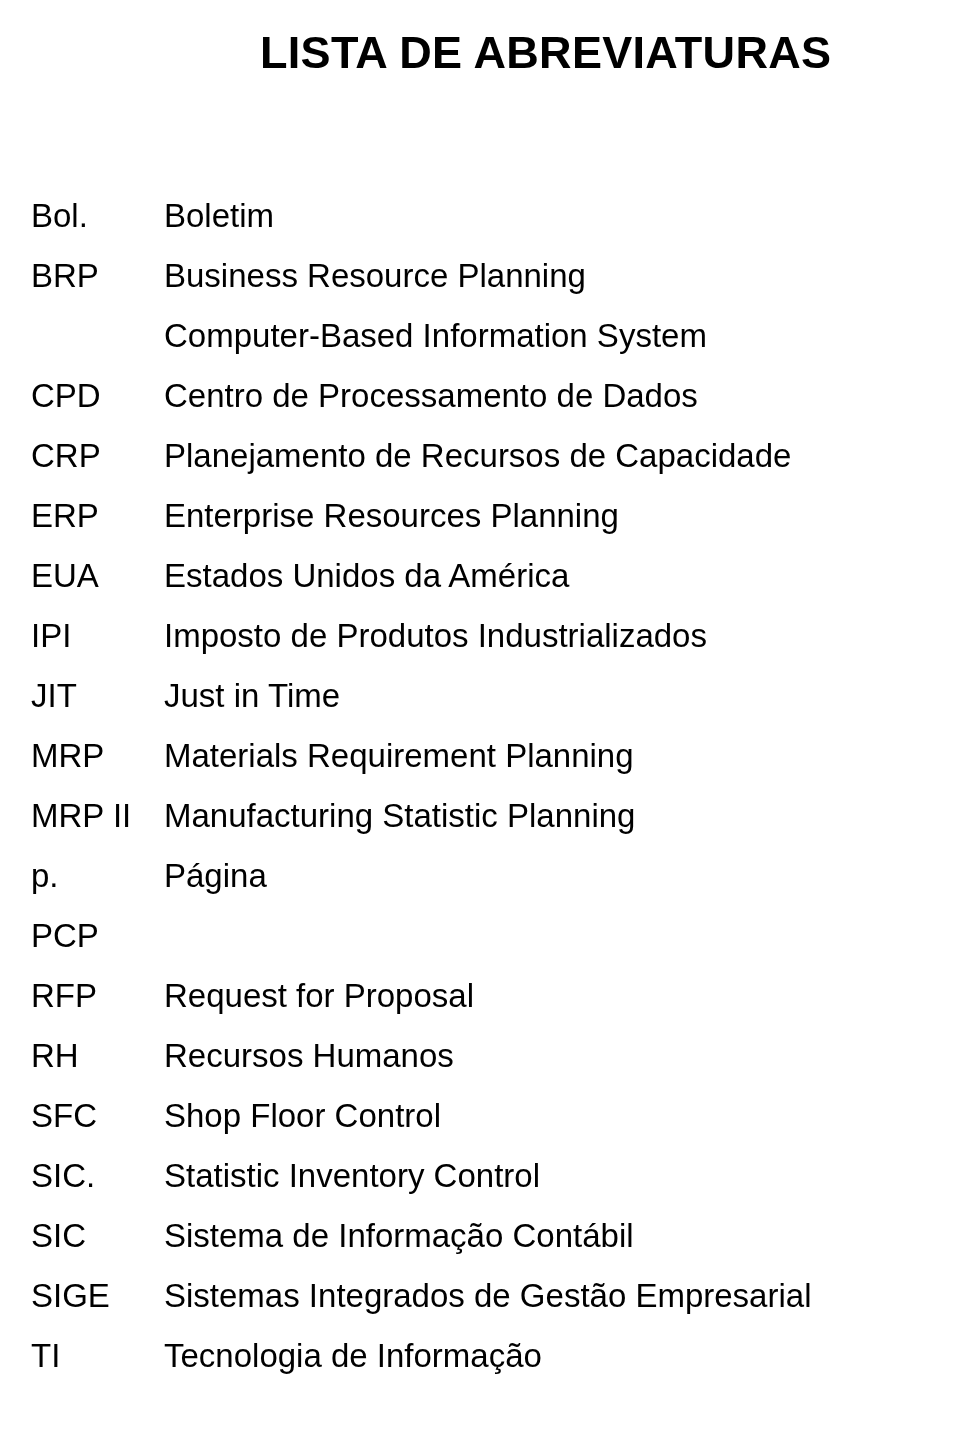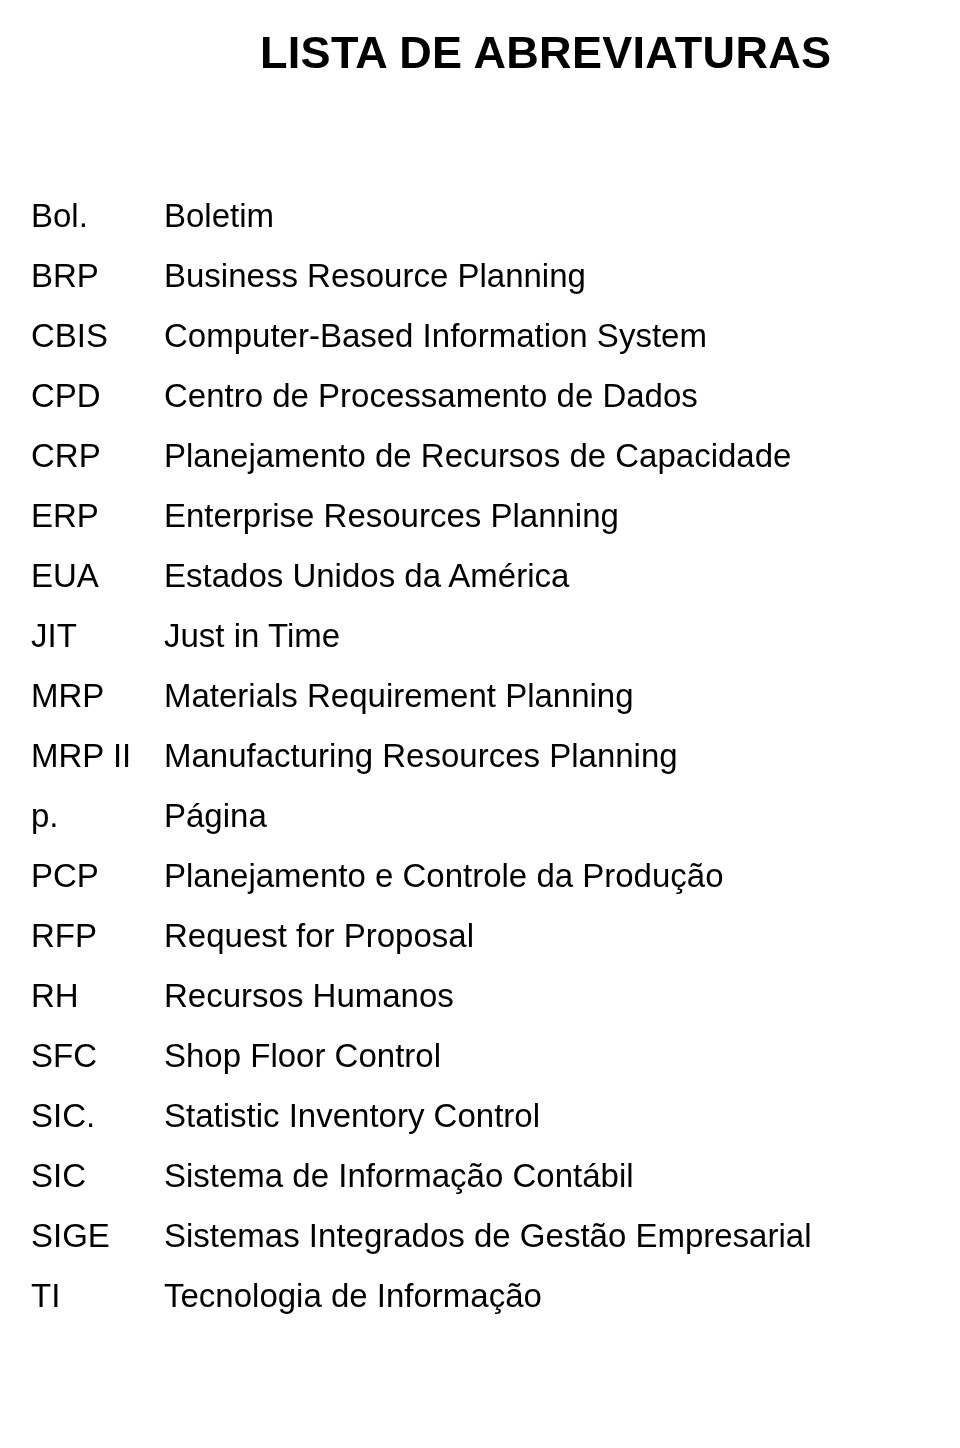--- a/index.html
+++ b/index.html
@@ -91,58 +91,60 @@
   <div id="abbrev-list">
       <div class="abbrev-row">
         <span class="abbrev-term">Bol.</span>
         <span class="abbrev-def">Boletim</span>
       </div>
       <div class="abbrev-row">
         <span class="abbrev-term">BRP</span>
         <span class="abbrev-def">Business Resource Planning</span>
       </div>
       <div class="abbrev-row">
-        <span class="abbrev-term">CBIS</span>
         <span class="abbrev-def">Computer-Based Information System</span>
       </div>
       <div class="abbrev-row">
         <span class="abbrev-term">CPD</span>
         <span class="abbrev-def">Centro de Processamento de Dados</span>
       </div>
       <div class="abbrev-row">
         <span class="abbrev-term">CRP</span>
         <span class="abbrev-def">Planejamento de Recursos de Capacidade</span>
       </div>
       <div class="abbrev-row">
         <span class="abbrev-term">ERP</span>
         <span class="abbrev-def">Enterprise Resources Planning</span>
       </div>
       <div class="abbrev-row">
         <span class="abbrev-term">EUA</span>
         <span class="abbrev-def">Estados Unidos da América</span>
       </div>
       <div class="abbrev-row">
+        <span class="abbrev-term">IPI</span>
+        <span class="abbrev-def">Imposto de Produtos Industrializados</span>
+      </div>
+      <div class="abbrev-row">
         <span class="abbrev-term">JIT</span>
         <span class="abbrev-def">Just in Time</span>
       </div>
       <div class="abbrev-row">
         <span class="abbrev-term">MRP</span>
         <span class="abbrev-def">Materials Requirement Planning</span>
       </div>
       <div class="abbrev-row">
         <span class="abbrev-term">MRP II</span>
-        <span class="abbrev-def">Manufacturing Resources Planning</span>
+        <span class="abbrev-def">Manufacturing Statistic Planning</span>
       </div>
       <div class="abbrev-row">
         <span class="abbrev-term">p.</span>
         <span class="abbrev-def">Página</span>
       </div>
       <div class="abbrev-row">
         <span class="abbrev-term">PCP</span>
-        <span class="abbrev-def">Planejamento e Controle da Produção</span>
       </div>
       <div class="abbrev-row">
         <span class="abbrev-term">RFP</span>
         <span class="abbrev-def">Request for Proposal</span>
       </div>
       <div class="abbrev-row">
         <span class="abbrev-term">RH</span>
         <span class="abbrev-def">Recursos Humanos</span>
       </div>
       <div class="abbrev-row">

